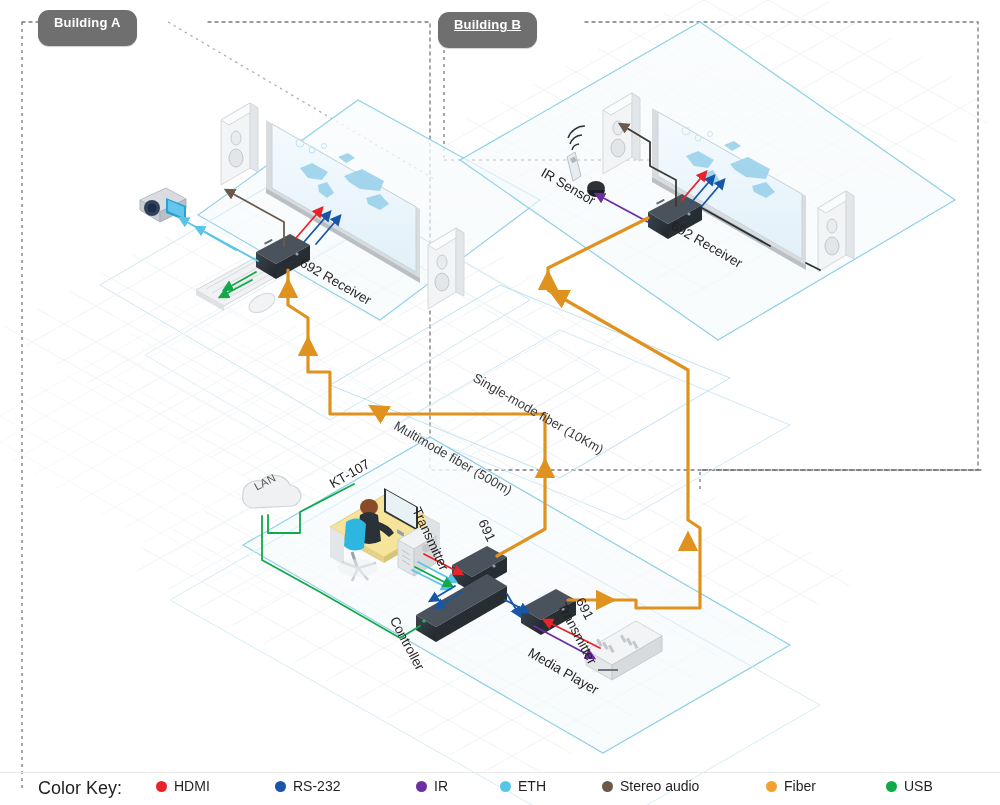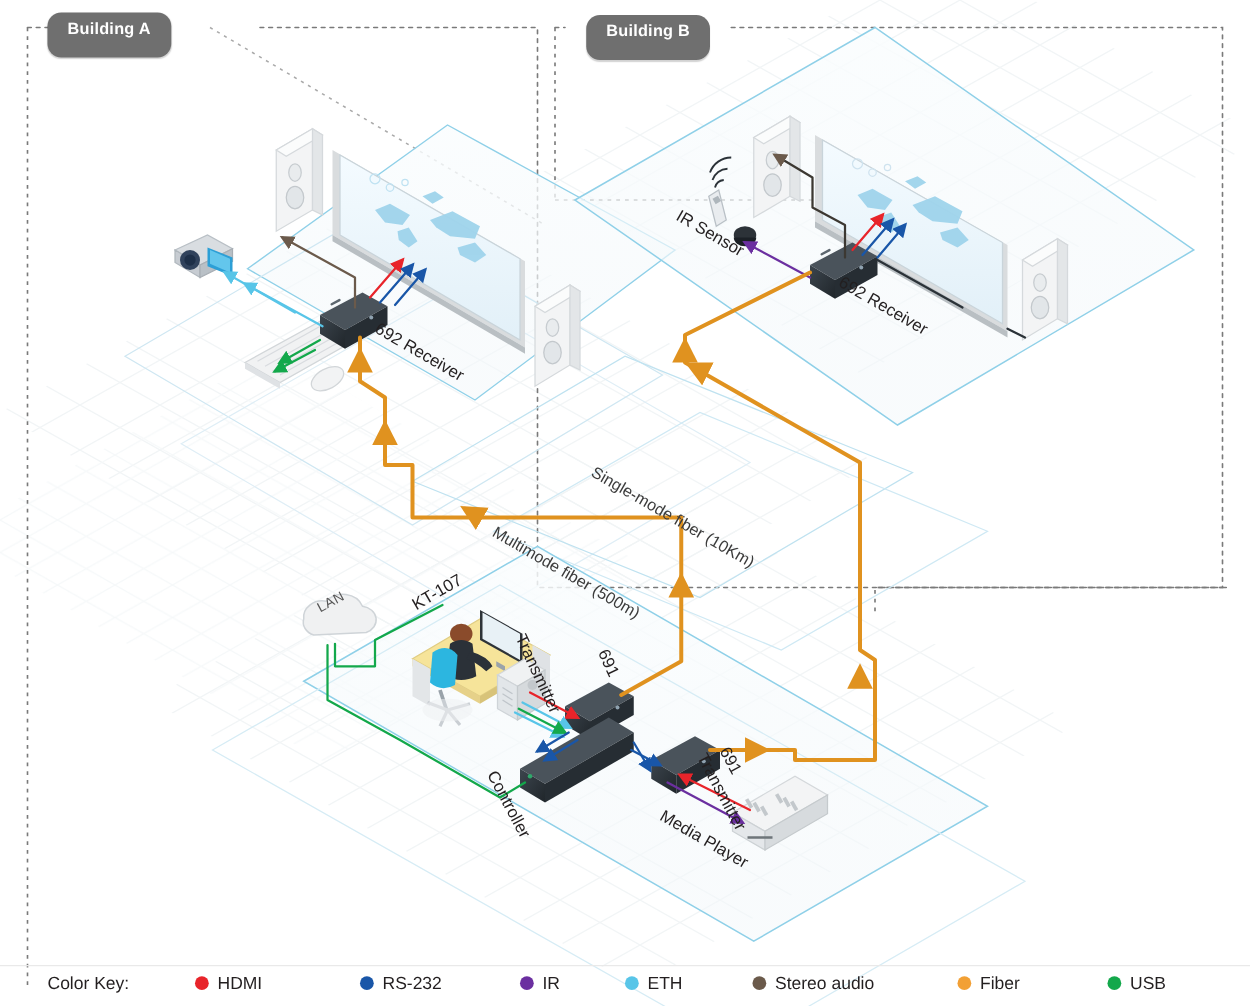--- a/index.html
+++ b/index.html
@@ -17,21 +17,21 @@
     font-weight:bold;
     font-size:13px;
     letter-spacing:.2px;
     padding:5px 16px 16px 16px;
     border-radius:11px;
     white-space:nowrap;
     z-index:40;
     box-shadow:0 1px 1px rgba(0,0,0,.18);
   }
   #label-a{left:38px;top:10px;}
-  #label-b{left:469px;top:12px;}
+  #label-b{left:438px;top:12px;text-decoration:underline;}
 
   
   .dlabel{
     position:absolute;
     color:#231f20;
     font-size:13.5px;
     white-space:nowrap;
     z-index:35;
     transform-origin:0 0;
     font-family:"Liberation Sans",sans-serif;
@@ -39,21 +39,21 @@
   .dlabel.lan{font-size:11px;color:#555;letter-spacing:.5px;}
   .dlabel.fiberlbl{color:#3b3b3b;font-size:13px;}
 
   
   #colorkey{
     position:absolute;left:0;top:772px;width:1000px;height:33px;
     z-index:60;
   }
   #colorkey .ck-title{
     position:absolute;left:38px;top:6px;
-    font-size:14px;color:#231f20;font-weight:normal;
+    font-size:18px;color:#231f20;font-weight:normal;
   }
   .ck-item{position:absolute;top:6px;display:flex;align-items:center;gap:7px;}
   .ck-dot{width:11px;height:11px;border-radius:50%;display:inline-block;}
   .ck-text{font-size:14px;color:#231f20;}
   .ck-sep{position:absolute;left:0;top:0;width:1000px;height:1px;background:#e9e9e9;}
 
   
   .nosel{user-select:none;}
 </style>
 </head>
@@ -484,21 +484,21 @@
   <div class="dlabel fiberlbl nosel" style="left:399px;top:418px;transform:rotate(30deg);">Multimode fiber (500m)</div>
 
   <div id="colorkey">
     <div class="ck-sep"></div>
     <div class="ck-title">Color Key:</div>
     <div id="ck-items">
         <div class="ck-item" style="left: 156px;">
           <span class="ck-dot" style="background: rgb(232, 36, 42);"></span>
           <span class="ck-text">HDMI</span>
         </div>
-        <div class="ck-item" style="left: 288px;">
+        <div class="ck-item" style="left: 275px;">
           <span class="ck-dot" style="background: rgb(25, 86, 168);"></span>
           <span class="ck-text">RS-232</span>
         </div>
         <div class="ck-item" style="left: 416px; text-align: center;">
           <span class="ck-dot" style="background: rgb(107, 47, 160);"></span>
           <span class="ck-text">IR</span>
         </div>
         <div class="ck-item" style="left: 500px;">
           <span class="ck-dot" style="background: rgb(88, 197, 232);"></span>
           <span class="ck-text">ETH</span>

